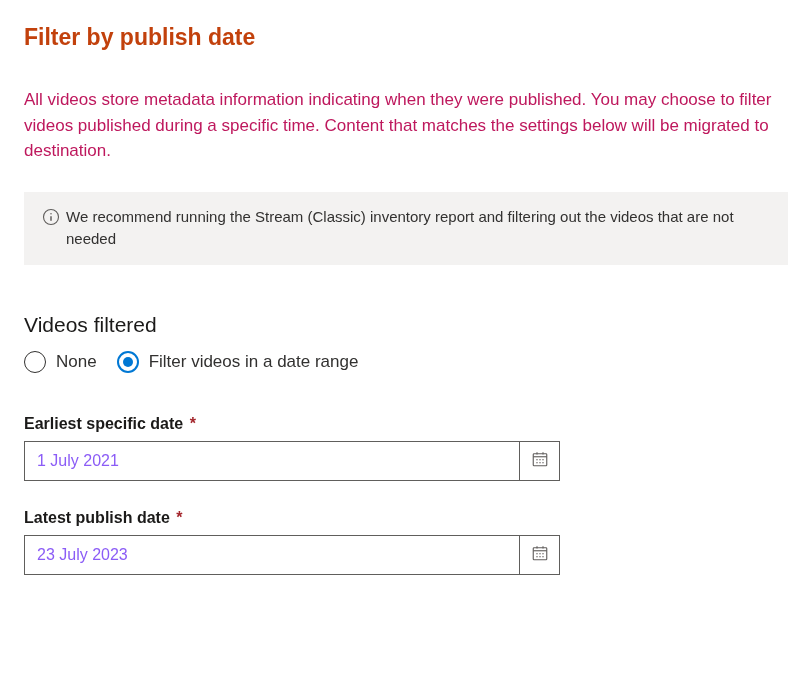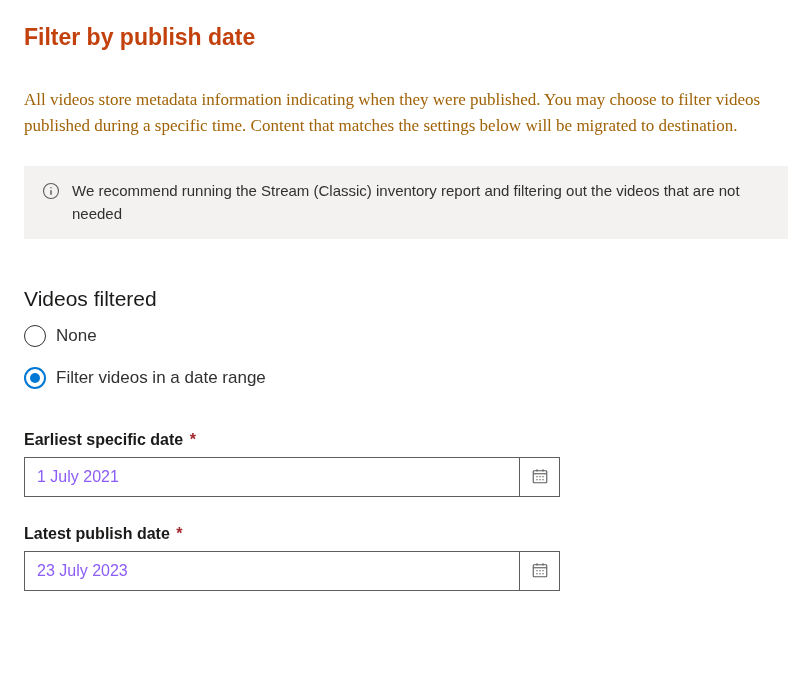--- a/index.html
+++ b/index.html
@@ -16,31 +16,30 @@
       padding: 24px;
     }
     .page-title {
       font-size: 23px;
       font-weight: 600;
       color: #c2410c;
       margin-bottom: 36px;
     }
     .description {
       font-size: 17px;
-      color: #a16207;
+      color: #be185d;
       line-height: 1.5;
       margin-bottom: 28px;
-      font-family: Liberation Serif, serif;
     }
     .info-box {
       background: #f3f2f1;
       padding: 14px 18px;
       display: flex;
       align-items: flex-start;
-      gap: 12px;
+      gap: 6px;
       margin-bottom: 48px;
     }
     .info-icon {
       flex-shrink: 0;
       width: 18px;
       height: 18px;
       margin-top: 2px;
     }
     .info-icon svg {
       width: 18px;
@@ -52,21 +51,21 @@
       line-height: 1.5;
     }
     .section-label {
       font-size: 21px;
       font-weight: 400;
       color: #1b1a19;
       margin-bottom: 14px;
     }
     .radio-group {
       display: flex;
-      flex-direction: column;
+      flex-direction: row;
       gap: 20px;
       margin-bottom: 42px;
     }
     .radio-option {
       display: flex;
       align-items: center;
       gap: 10px;
       cursor: pointer;
     }
     .radio-circle {

